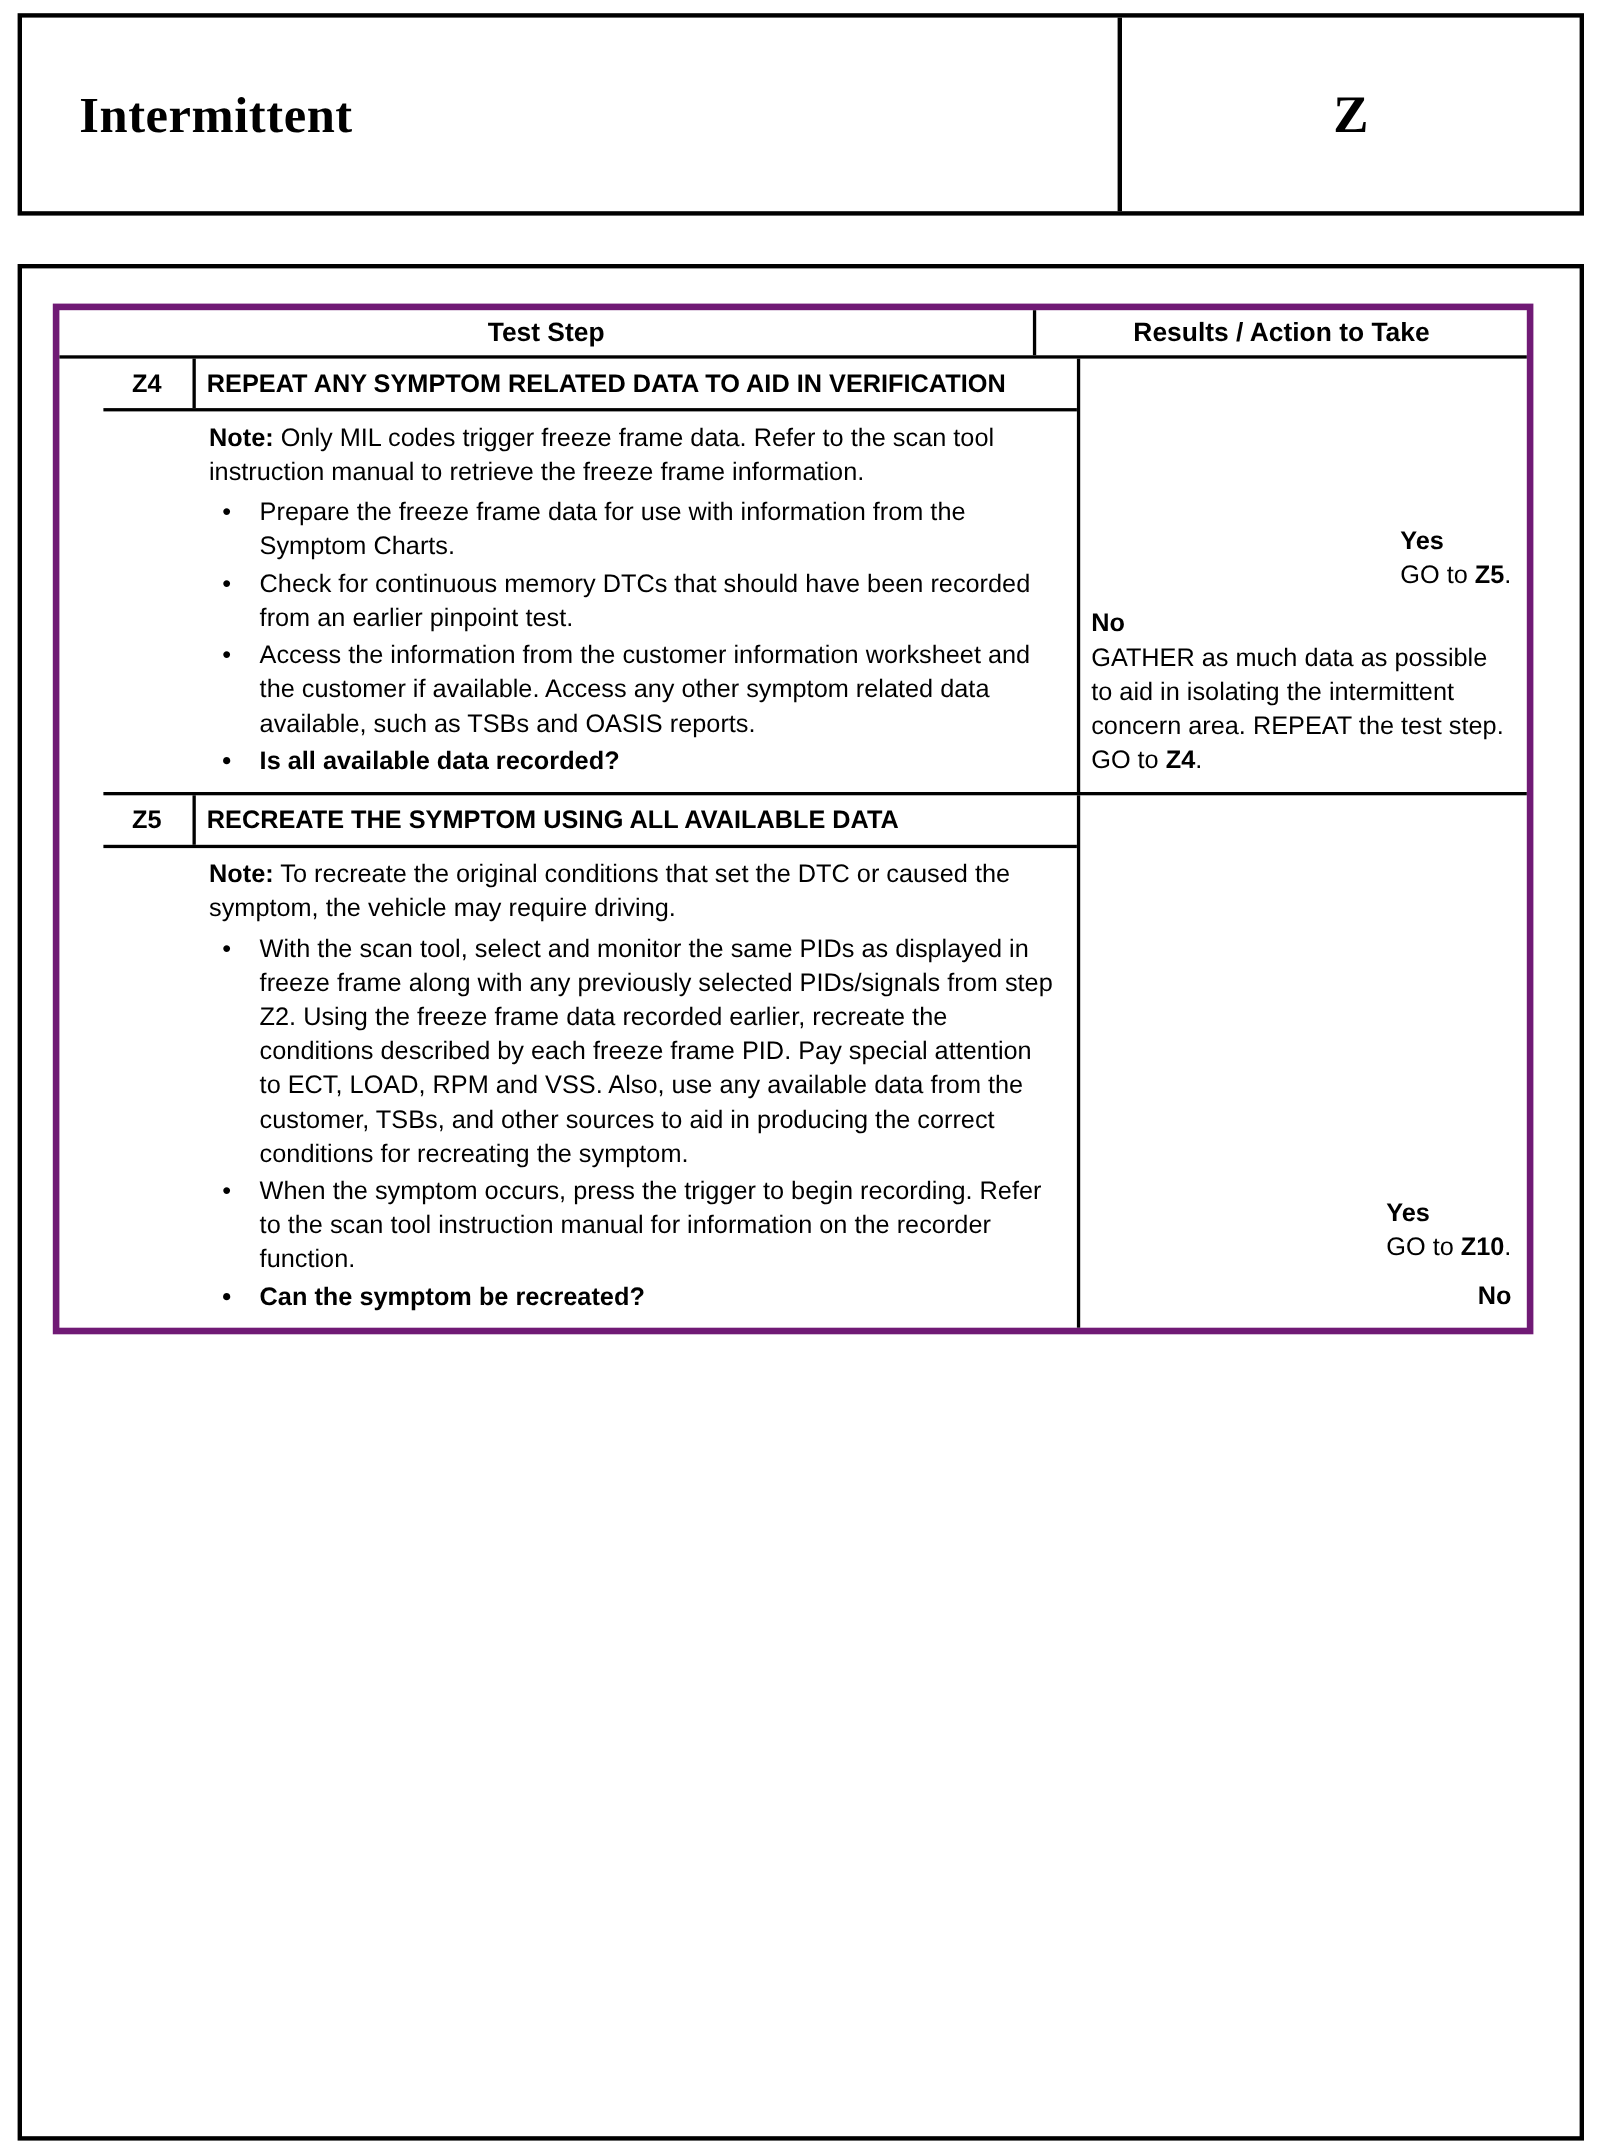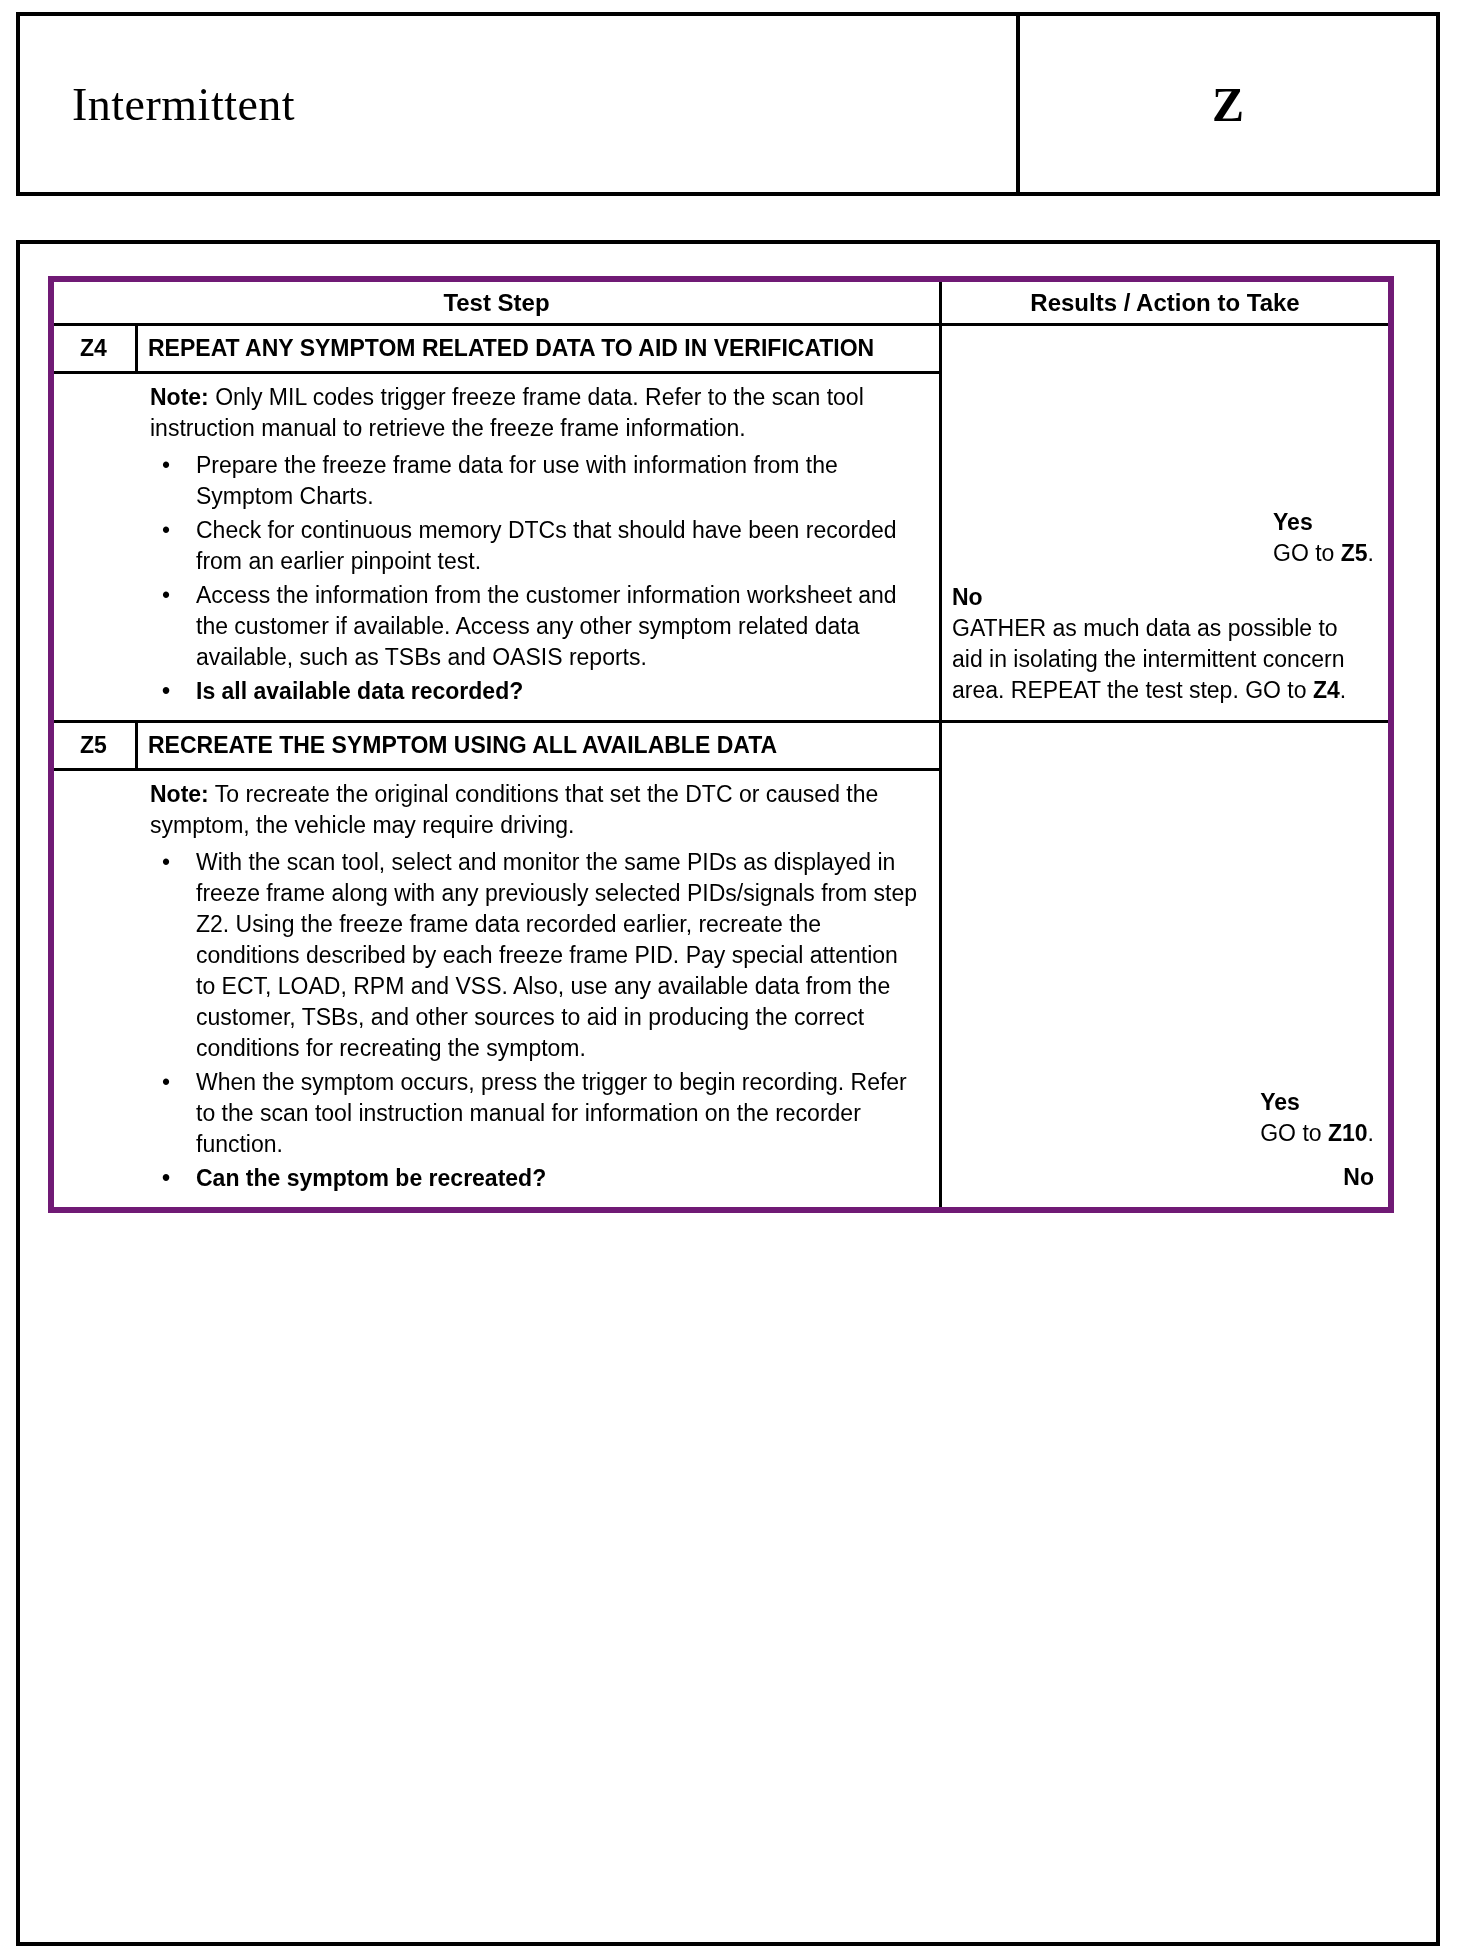--- a/index.html
+++ b/index.html
@@ -21,21 +21,21 @@
     display: flex;
     background: #fff;
   }
   .header-title-cell {
     flex: 1;
     display: flex; align-items: center;
     padding-left: 52px;
   }
   .page-title {
     font-family: "Liberation Serif", serif;
-    font-weight: normal;
+    font-weight: bold;
     font-size: 46px;
     letter-spacing: 0.5px;
   }
   .header-letter-cell {
     width: 420px;
     border-left: 4px solid #000;
     display: flex; align-items: center; justify-content: center;
   }
   .section-letter {
     font-family: "Liberation Serif", serif;
@@ -57,21 +57,21 @@
     width: 1346px;
     border: 6px solid #701a75;
     font-size: 23px;
     line-height: 31px;
   }
   .thead-row { display: flex; border-bottom: 3px solid #000; }
   .th { font-weight: bold; font-size: 24px; padding: 5px 4px; text-align: center; }
   .th-left { width: 888px; border-right: 3px solid #000; }
   .th-right { flex: 1; border-radius: 20px; }
 
-  .t-row { display: flex; border-bottom: 3px solid #000; }
+  .t-row { display: flex; border-bottom: 3px solid #000; margin-left: 40px; }
   .t-row:last-child { border-bottom: none; }
 
   .row-left { width: 888px; border-right: 3px solid #000; }
   .row-right {
     flex: 1;
     display: flex; flex-direction: column; justify-content: flex-end;
     padding: 10px 14px 14px 10px;
     align-items: flex-end;
   }
 

